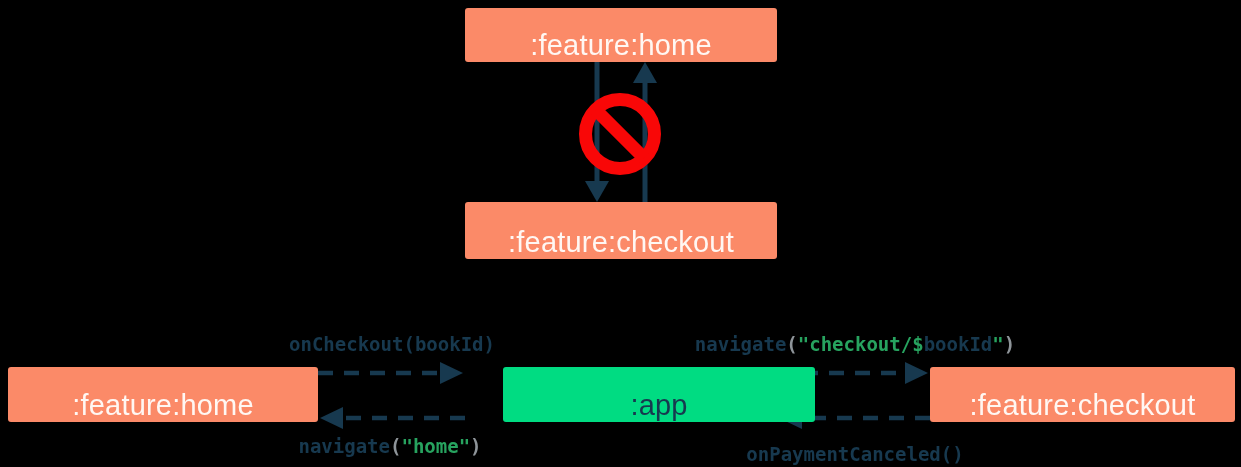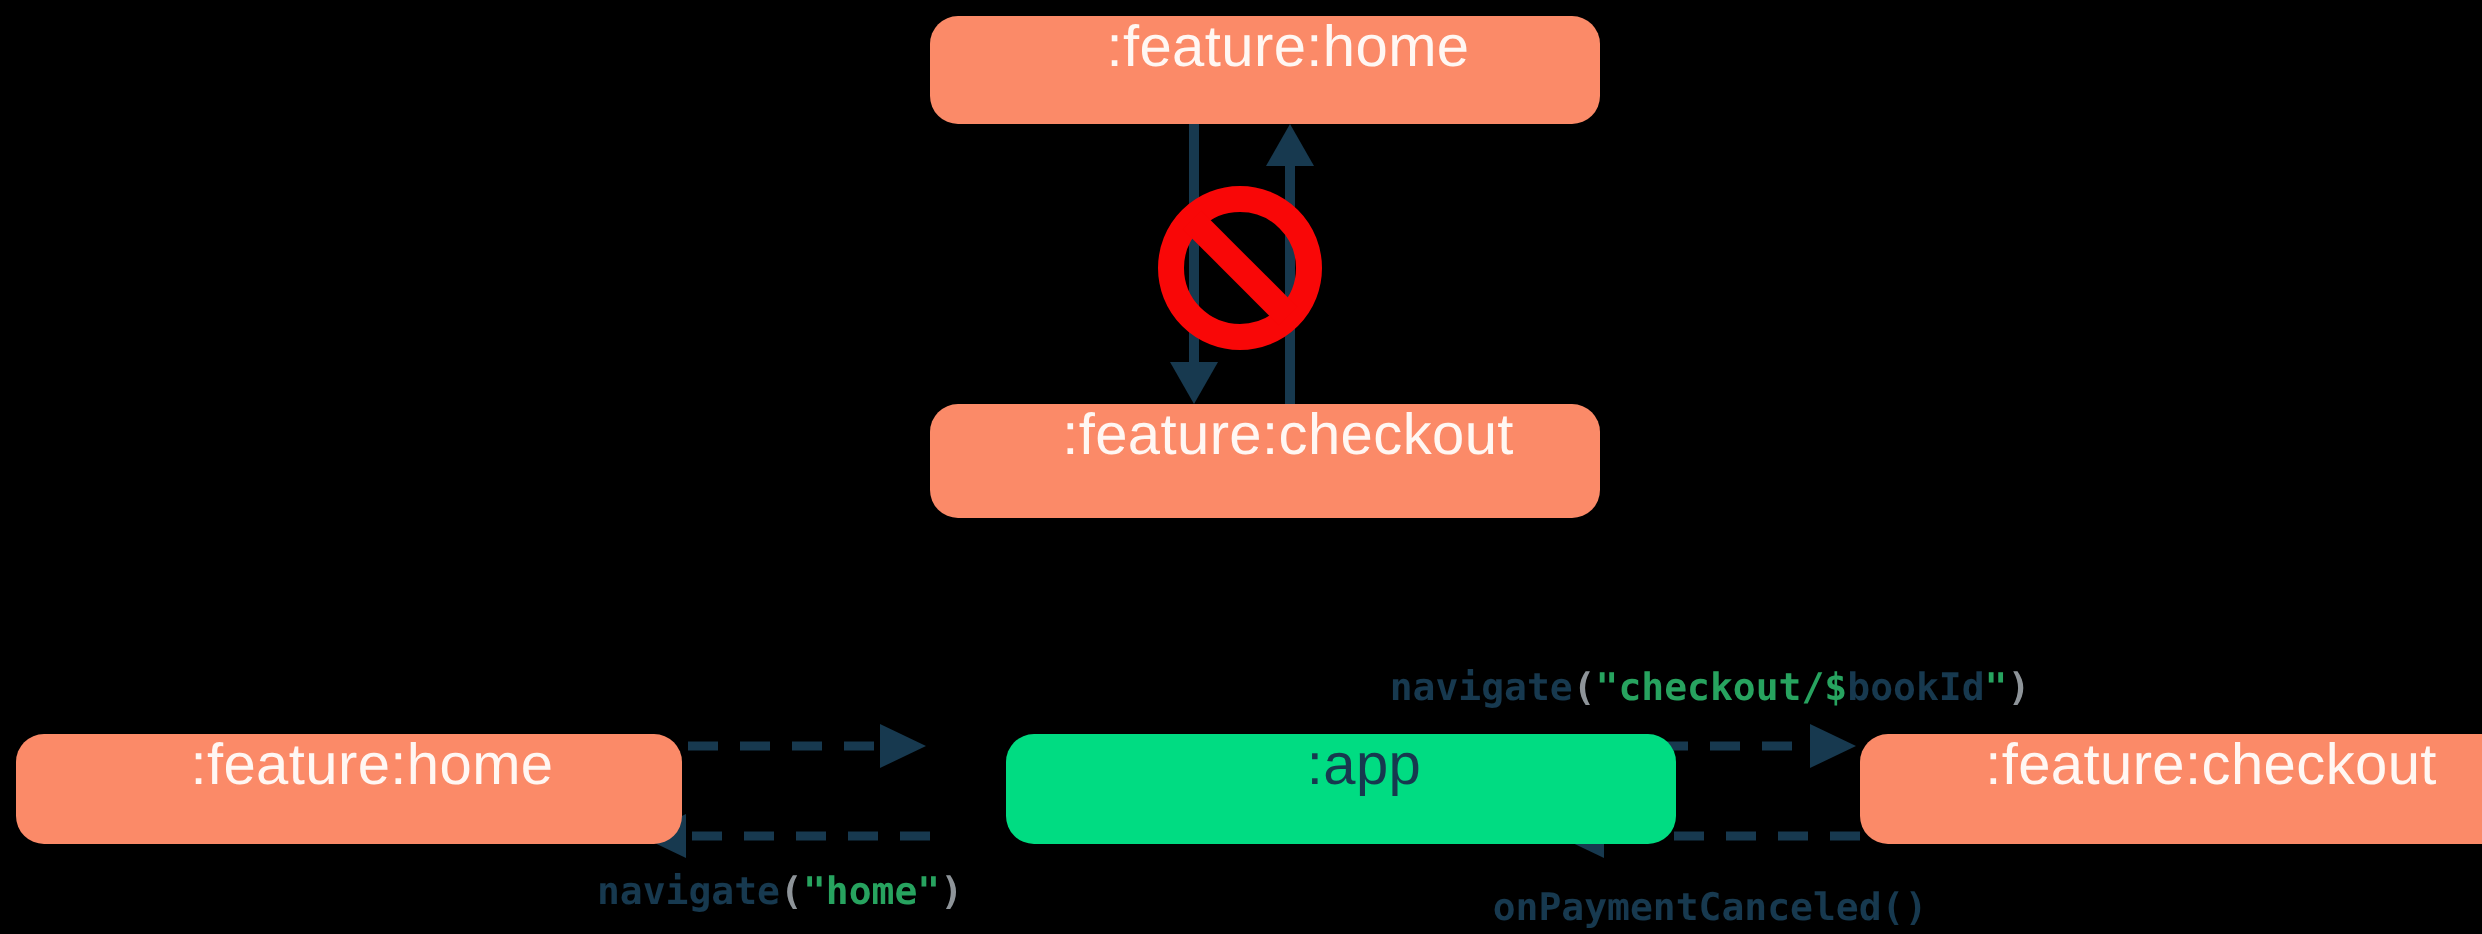--- a/index.html
+++ b/index.html
@@ -5,25 +5,24 @@
   html,body{margin:0;padding:0;background:#000;}
   .canvas{
     position:relative;
     width:1241px;height:467px;
     background:#000;
     overflow:hidden;
     font-family:"Liberation Sans", sans-serif;
   }
   .node{
     position:absolute;
-    border-radius:14px;
-    display:flex;align-items:flex-start;justify-content:center;
+    border-radius:3px;
+    display:flex;align-items:flex-end;justify-content:center;
     font-size:29px;
     letter-spacing:0.2px;
-    padding-left:23px;
   }
   .node.salmon{background:#FB8A68;color:#FFF7F3;}
   .node.green{background:#00DC82;color:#17394F;}
   .arrow-layer{position:absolute;inset:0;pointer-events:none;}
   .code-label{
     position:absolute;
     font-family:"DejaVu Sans Mono", monospace;
     font-size:19px;
     font-weight:700;
     text-align:center;
@@ -84,17 +83,18 @@
   </div>
 
   <div id="bot-app" class="node green">
     <span>:app</span>
   </div>
 
   <div id="bot-checkout" class="node salmon">
     <span>:feature:checkout</span>
   </div>
 
+  <div id="lbl-on-checkout" class="code-label"><span style="color: rgb(23, 57, 79);">onCheckout(</span><span style="color: rgb(23, 57, 79); font-weight: 800;">bookId</span><span style="color: rgb(23, 57, 79);">)</span></div>
   <div id="lbl-navigate-home" class="code-label"><span style="color: rgb(23, 57, 79);">navigate</span><span style="color: rgb(142, 148, 153);">(</span><span style="color: rgb(39, 163, 95);">"home"</span><span style="color: rgb(142, 148, 153);">)</span></div>
   <div id="lbl-navigate-checkout" class="code-label"><span style="color: rgb(23, 57, 79);">navigate</span><span style="color: rgb(142, 148, 153);">(</span><span style="color: rgb(39, 163, 95);">"checkout/</span><span style="color: rgb(39, 163, 95);">$</span><span style="color: rgb(23, 57, 79); font-weight: 800;">bookId</span><span style="color: rgb(39, 163, 95);">"</span><span style="color: rgb(142, 148, 153);">)</span></div>
   <div id="lbl-on-payment" class="code-label"><span style="color: rgb(23, 57, 79);">onPaymentCanceled()</span></div>
 
 </div>
 
 </body></html>

